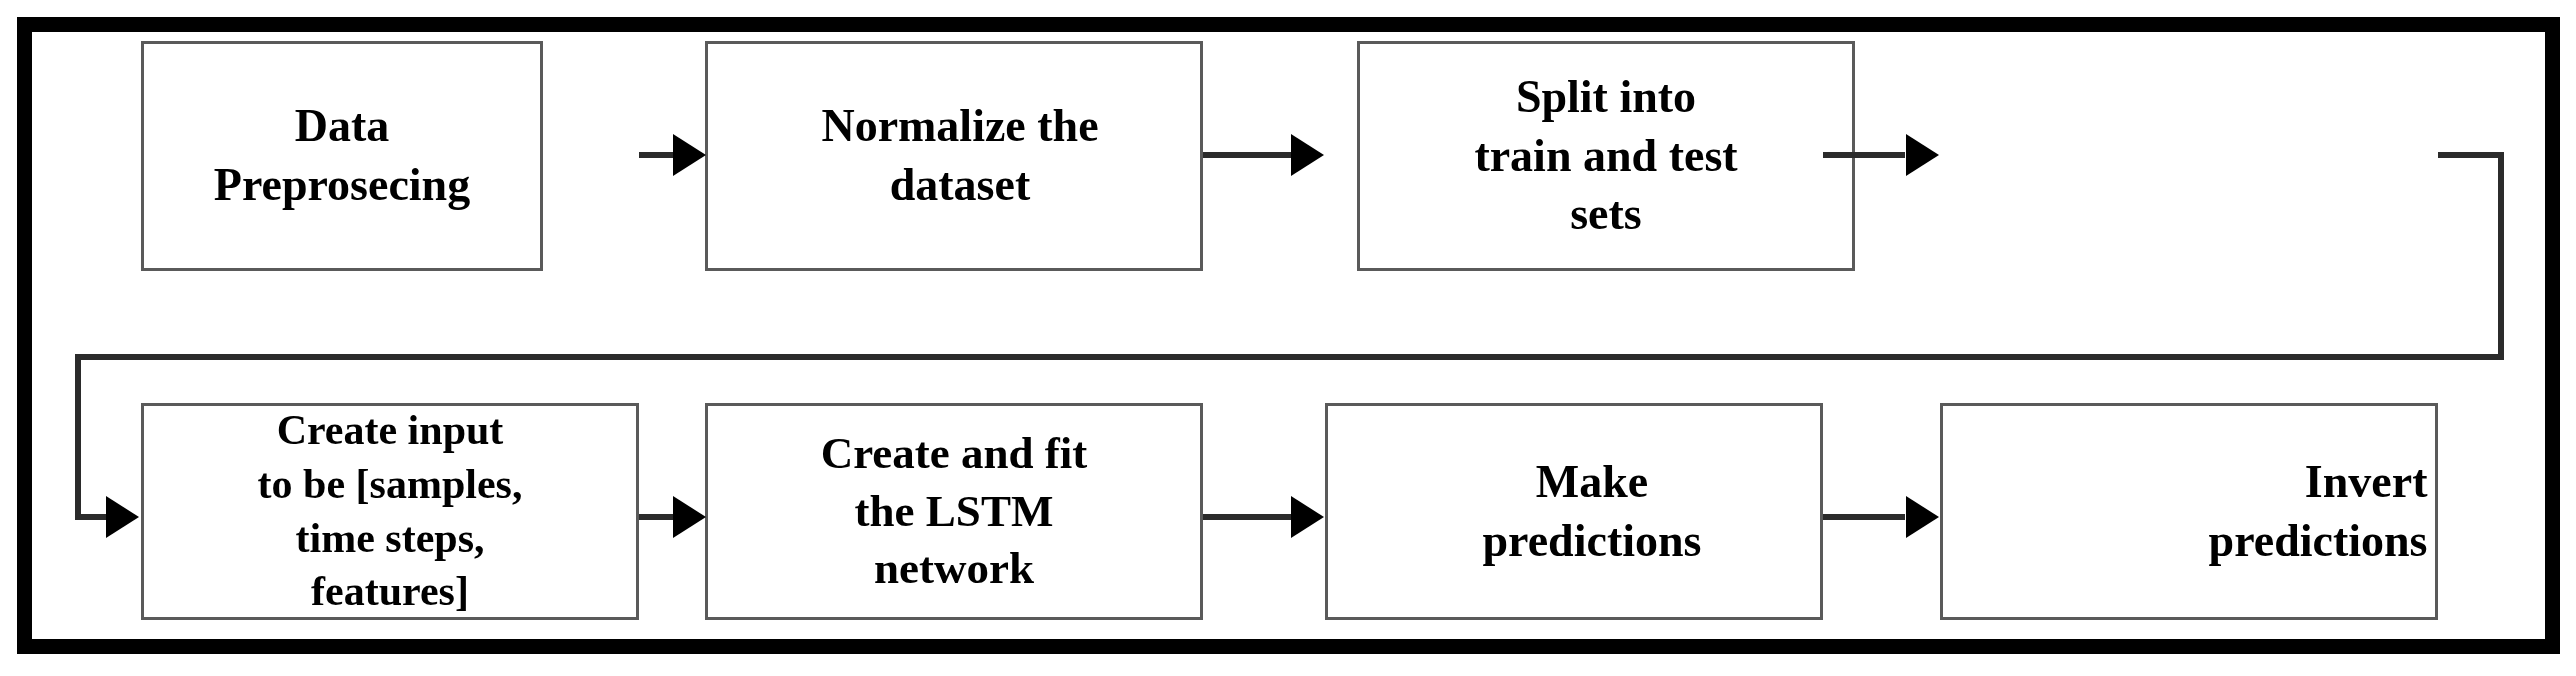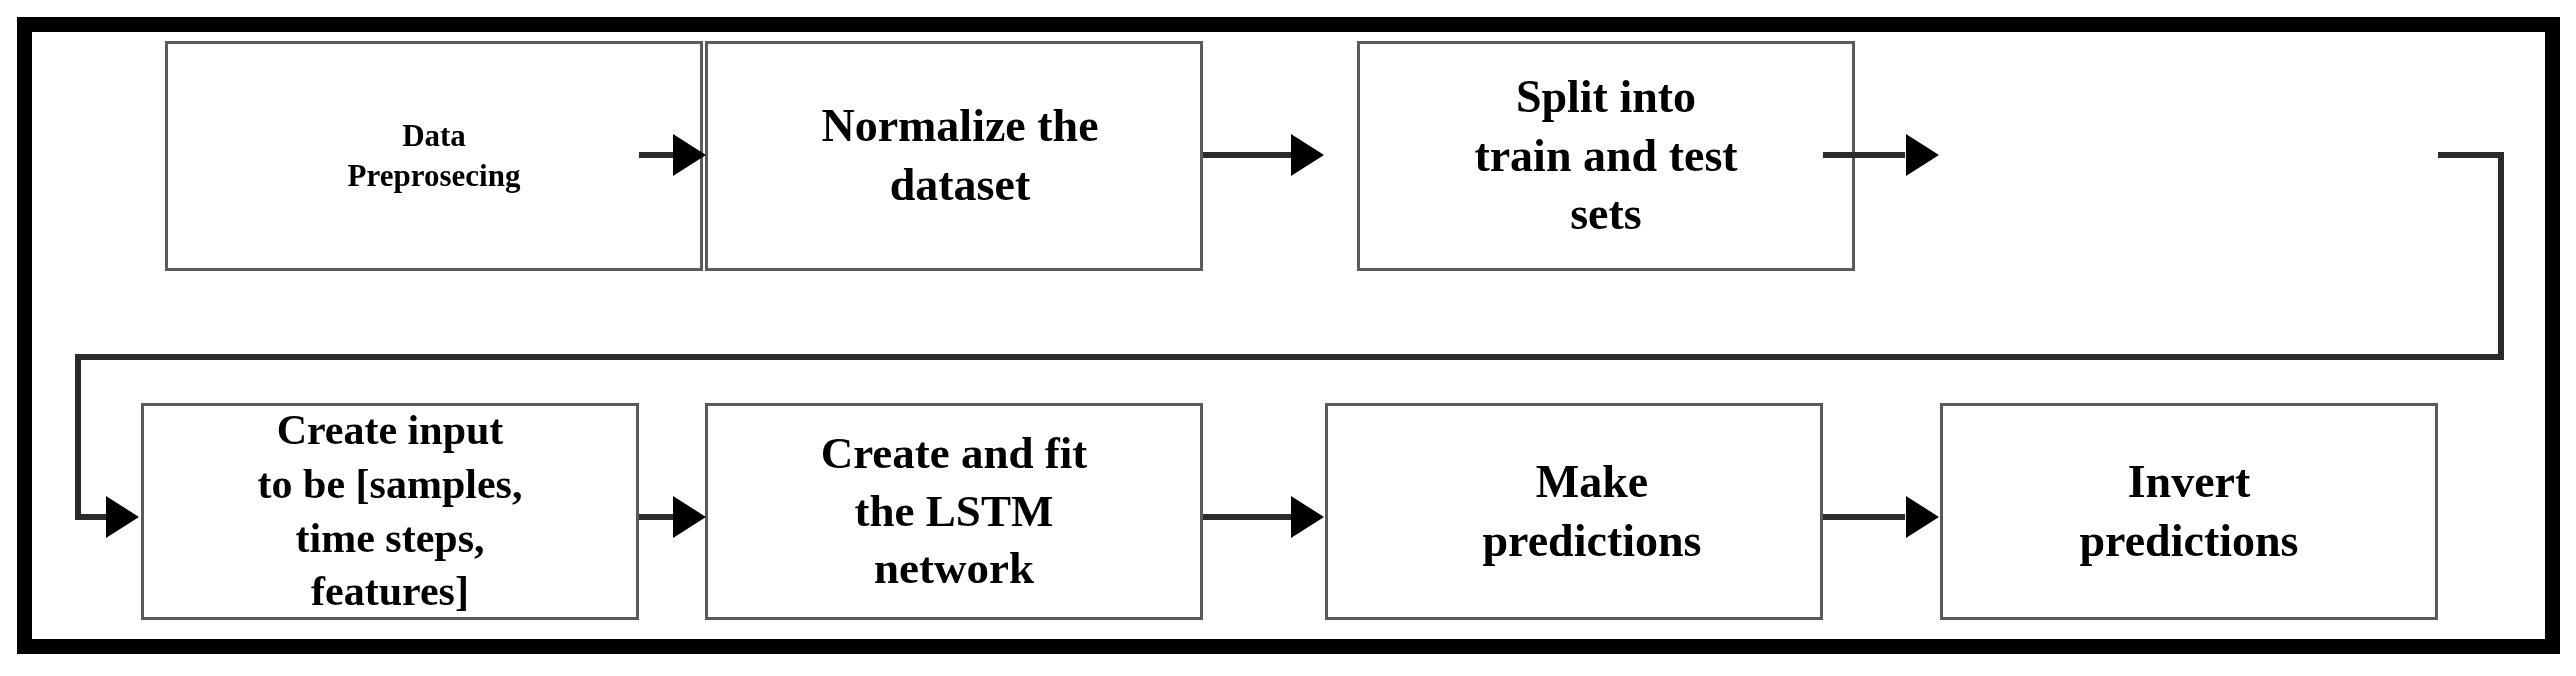--- a/index.html
+++ b/index.html
@@ -54,31 +54,31 @@
   .node .label {
     display: block;
     width: 100%;
     padding: 0 7.5px;
     box-sizing: border-box;
     white-space: pre-line;
   }
 
   
   .row1 { top: 41px; height: 230px; }
-  .n1 { left: 141px;  width: 538px; font-size: 31px; margin-left: 24px; }
+  .n1 { left: 141px;  width: 402px; font-size: 46px; }
   .n2 { left: 705px;  width: 498px; font-size: 46px; padding-left: 12px; }
   .n3 { left: 1325px; width: 498px; font-size: 46px; margin-left: 32px; }
   .n4 { left: 1940px; width: 498px; font-size: 46px; }
 
   
   .row2 { top: 403px; height: 217px; }
   .n5 { left: 141px;  width: 498px; font-size: 42px; }
   .n6 { left: 705px;  width: 498px; font-size: 45px; }
   .n7 { left: 1325px; width: 498px; font-size: 46px; padding-left: 36px; }
-  .n8 { left: 1940px; width: 498px; font-size: 46px; }
+  .n8 { left: 1940px; width: 498px; font-size: 46px; text-align: right; }
 
   
   .hline {
     position: absolute;
     height: 6px;
     background: #2b2b2b;
   }
   .vline {
     position: absolute;
     width: 6px;

